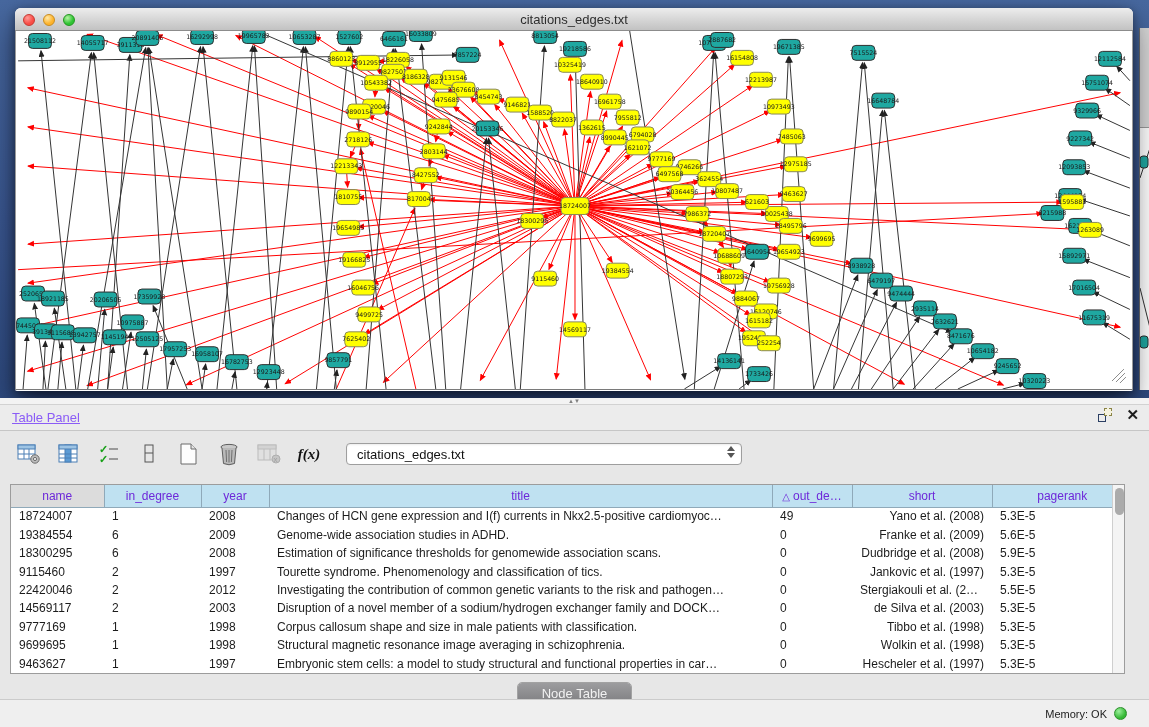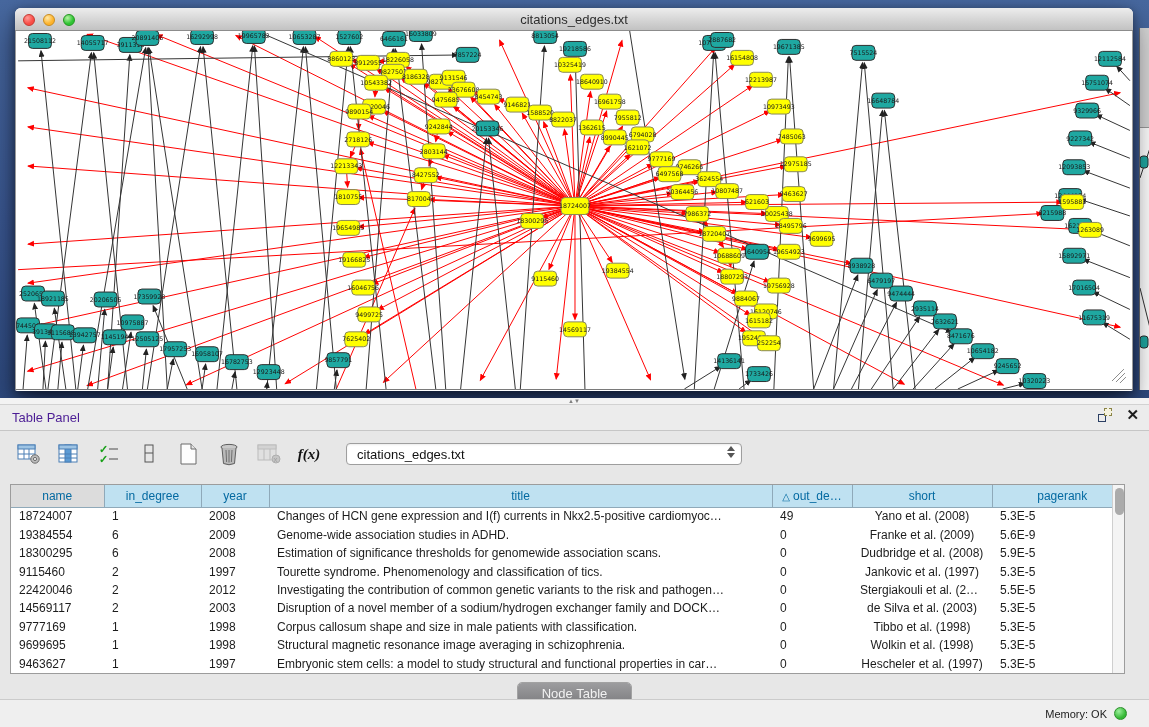--- a/index.html
+++ b/index.html
@@ -33,44 +33,44 @@
   .netnode { stroke-width:1; }
   .netnode.t0 { stroke:#2e2e2e; }
   .netnode.t1 { stroke:#87875a; }
   .netlabel { font-family:"DejaVu Sans", sans-serif; font-size:6.3px; fill:#1a1a1a; text-anchor:middle; }
 
   
   .panel { position:absolute; left:0; top:398px; width:1149px; height:329px; background:#e7e7e7; }
   .collapse-strip { position:relative; height:7px; background:#f3f3f3; border-bottom:1px solid #d2d2d2; }
   .collapse-handle { position:absolute; left:568px; top:1px; width:12px; height:6px; color:#808080; font-size:6px; line-height:5px; text-align:center; }
   .panel-header { position:relative; height:26px; background:#ececec; border-bottom:1px solid #c6c6c6; }
-  .panel-title { position:absolute; left:12px; top:5px; font-size:13px; color:#4c1d95; }
+  .panel-title { position:absolute; left:12px; top:5px; font-size:13px; color:#8b5cf6;text-decoration:underline; }
   .ph-icons { position:absolute; right:10px; top:3px; display:flex; gap:14px; align-items:center; }
   .float-ic { position:relative; width:14px; height:14px; display:inline-block; }
   .float-ic .sq1 { position:absolute; left:0; bottom:0; width:8px; height:8px; border:1px solid #2b3f63; }
   .float-ic .sq2 { position:absolute; right:0; top:0; width:8px; height:8px; border:1px dashed #8a8445; background:#f5f2de; }
   .close-x { font-size:15px; font-weight:bold; color:#1d1d1d; line-height:14px; }
 
   .toolbar { position:relative; height:46px; display:flex; align-items:center; padding-left:14px; gap:10px; }
   .tbtn { width:30px; height:28px; display:flex; align-items:center; justify-content:center; border-radius:4px; }
   .fx { font-family:"Liberation Serif", serif; font-style:italic; font-weight:bold; font-size:15px; color:#111; }
   .combo { margin-left:12px; width:396px; height:22px; background:#fff; border:1px solid #9e9e9e; border-radius:4px;
            display:flex; align-items:center; font-size:13px; color:#111; padding-left:10px; position:relative;
            box-shadow:inset 0 1px 2px rgba(0,0,0,0.08); }
   .stepper { position:absolute; right:6px; top:2px; display:flex; flex-direction:column; gap:2px; }
   .stepper .up   { width:0; height:0; border-left:4px solid transparent; border-right:4px solid transparent; border-bottom:5px solid #555; }
   .stepper .down { width:0; height:0; border-left:4px solid transparent; border-right:4px solid transparent; border-top:5px solid #555; }
 
   .tablewrap { position:absolute; left:10px; top:86px; width:1115px; height:190px; background:#fff; border:1px solid #9c9c9c; display:flex; }
   table.dtable { border-collapse:collapse; table-layout:fixed; width:1101px; font-size:12px; color:#1c1c1c; }
-  .dtable th { background:#bfe1f1; border:1px solid #8fa9b9; border-top:none; font-weight:normal; font-size:12px; height:22px; text-align:center; color:#0369a1; overflow:hidden; white-space:nowrap; }
+  .dtable th { background:#bfe1f1; border:1px solid #8fa9b9; border-top:none; font-weight:normal; font-size:12px; height:22px; text-align:center; color:#6d28d9; overflow:hidden; white-space:nowrap; }
   .dtable th:first-child { background:#dcdcdc; border-left:none; }
   .dtable th:last-child { border-right:none;padding-left:20px; }
   .dtable td { height:16px; padding:0 8px; white-space:nowrap; overflow:hidden; text-overflow:ellipsis; }
-  .dtable td.c-short { text-align:center; }
+  .dtable td.c-short { text-align:right; }
   .dtable col.c0{width:93px} .dtable col.c1{width:97px} .dtable col.c2{width:68px}
   .dtable col.c3{width:503px} .dtable col.c4{width:80px} .dtable col.c5{width:140px} .dtable col.c6{width:120px}
   .sortglyph { font-size:10px; margin-right:3px; }
   .vscroll { width:14px; background:#f4f4f4; border-left:1px solid #cfcfcf; position:relative; }
   .vscroll .thumb { position:absolute; left:2px; top:3px; width:9px; height:27px; background:#ababab; border-radius:5px; }
 
   .tabbar { position:absolute; left:0; top:284px; width:100%; display:flex; justify-content:center; }
   .seg { display:inline-flex; border:1px solid #a2a2a2; border-radius:5px; overflow:hidden; background:#fbfbfb; box-shadow:0 1px 1px rgba(255,255,255,0.8);flex-direction:column; }
   .seg button { font-family:"Liberation Sans", sans-serif; font-size:13px; padding:3px 15px; border:none; background:transparent; color:#ef4444; cursor:default; }
   .seg button.sel { background:linear-gradient(180deg,#9d9d9f,#7d7d80); color:#f2f2f2; }
@@ -696,21 +696,21 @@
               <td class="c-short">Yano et al. (2008)</td>
               <td>5.3E-5</td>
             </tr>
             <tr>
               <td>19384554</td>
               <td>6</td>
               <td>2009</td>
               <td>Genome-wide association studies in ADHD.</td>
               <td>0</td>
               <td class="c-short">Franke et al. (2009)</td>
-              <td>5.6E-9</td>
+              <td>5.6E-5</td>
             </tr>
             <tr>
               <td>18300295</td>
               <td>6</td>
               <td>2008</td>
               <td>Estimation of significance thresholds for genomewide association scans.</td>
               <td>0</td>
               <td class="c-short">Dudbridge et al. (2008)</td>
               <td>5.9E-5</td>
             </tr>

